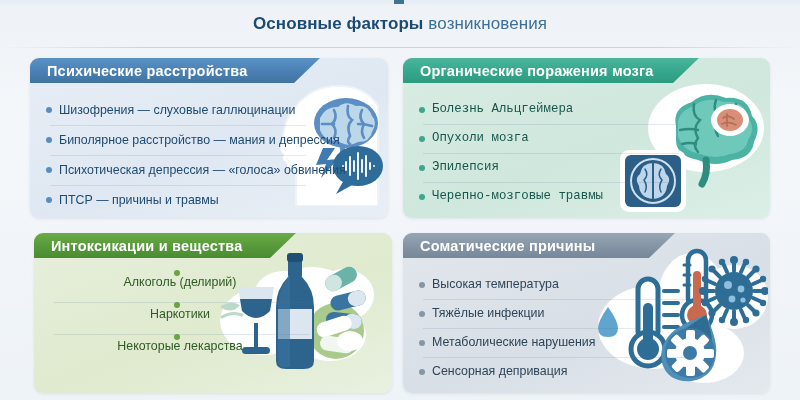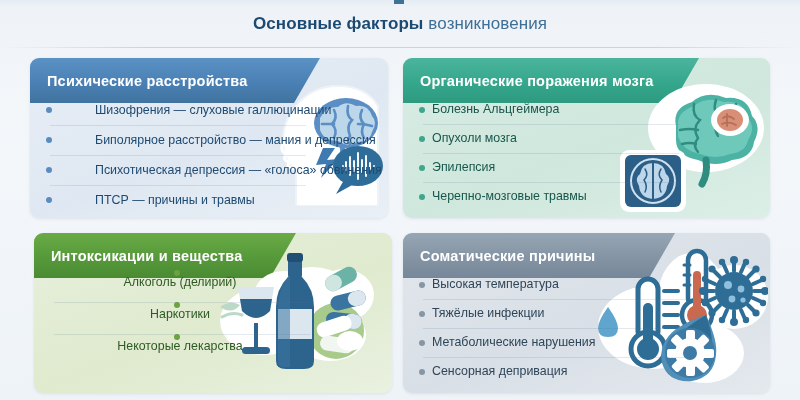--- a/index.html
+++ b/index.html
@@ -69,21 +69,21 @@
 
   .card.tl { background: linear-gradient(160deg, #e7edf5 0%, #dfe8f2 55%, #e9eff6 100%); }
   .card.tr { background: linear-gradient(160deg, #d9ece4 0%, #cfe7dd 55%, #dcefe7 100%); }
   .card.bl { background: linear-gradient(160deg, #e7efdc 0%, #dfeace 55%, #e9f1e0 100%); }
   .card.br { background: linear-gradient(160deg, #e2e7ec 0%, #d8dfe6 55%, #e4e9ee 100%); padding-left: 20px; }
 
   
   .ribbon {
     position: absolute;
     left: 0; top: 0;
-    height: 45px;
+    height: 25px;
     width: 290px;
     display: flex;
     align-items: center;
     padding-left: 17px;
     color: #ffffff;
     font-size: 14.5px;
     font-weight: bold;
     letter-spacing: .2px;
     white-space: nowrap;
     clip-path: polygon(0 0, 100% 0, calc(100% - 26px) 100%, 0 100%);
@@ -110,36 +110,36 @@
     white-space: nowrap;
   }
   .item + .item::before {
     content: "";
     position: absolute;
     left: 4px; right: 0; top: 0;
     height: 1px;
     background: rgba(90,120,150,.16);
   }
   .card.bl .item { height: 32px; flex-direction: column; }
-  .card.tl .item { height: 30px; gap: 36px; }
+  .card.tl .item { height: 30px; }
 
   .dot {
     width: 6px; height: 6px;
     border-radius: 50%;
     margin-right: 7px;
     flex: 0 0 auto;
   }
   .card.tl .dot { background: #5a8cc0; }
   .card.tr .dot { background: #3da68c; }
   .card.bl .dot { background: #6aa33f; }
   .card.br .dot { background: #8596a6; }
 
   .item-text { font-size: 12.4px; line-height: 1; }
   .card.tl .item-text { color: #1d4a72; }
-  .card.tr .item-text { color: #17564a; }
+  .card.tr .item-text { color: #17564a; font-family: Liberation Mono, monospace; }
   .card.bl .item-text { color: #2d5a24; }
   .card.br .item-text { color: #2f4558; }
 
   
   .art { position: absolute; pointer-events: none; }
   .art.head  { right: 4px;  top: 16px;  width: 104px; height: 132px; }
   .art.brain { right: 2px;  top: 22px;  width: 150px; height: 136px; }
   .art.booze { right: 12px; top: 16px;  width: 168px; height: 132px; }
   .art.soma  { right: 2px;  top: 8px;   width: 180px; height: 150px; }
 </style>

